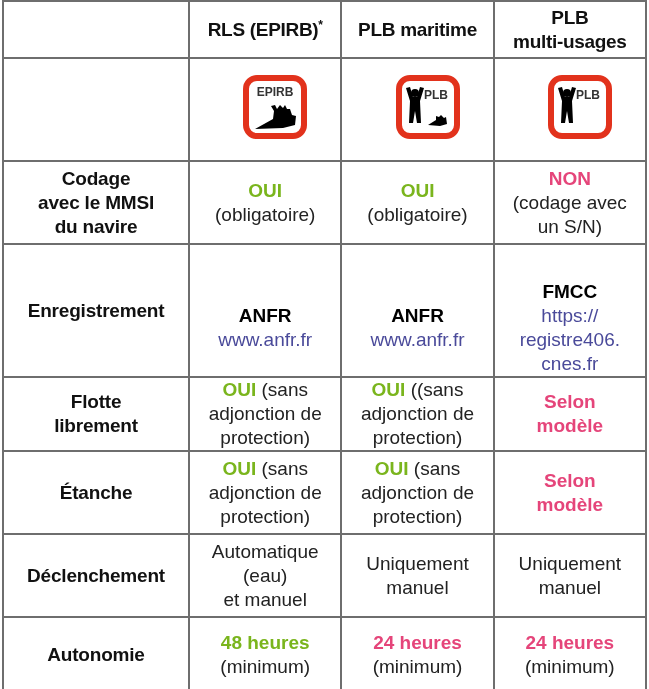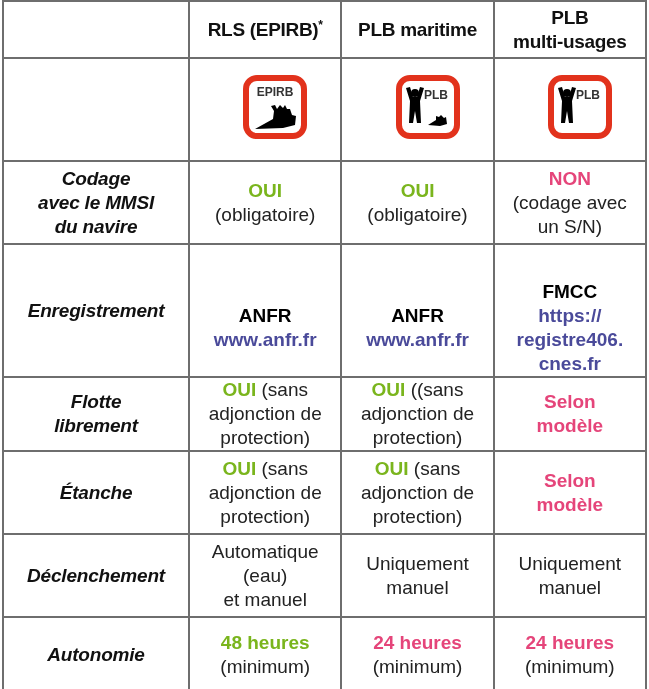--- a/index.html
+++ b/index.html
@@ -17,24 +17,24 @@
     vertical-align: middle;
     padding: 0 4px;
     color: #111;
     line-height: 24px;
     font-size: 19px;
   }
   table.cmp tr.hline td { border-top-color: #1a1a1a; }
   .c0 { width: 182px; }
   .c1, .c2, .c3 { width: 149px; }
   .head { font-family: "Liberation Sans", sans-serif; font-weight: bold; font-size: 19px; line-height: 22px; letter-spacing: -0.3px; color:#000; }
-  .rowhead { font-weight: bold; font-size: 19px; line-height: 24px; color: #000; letter-spacing: -0.2px; font-style: italic; }
+  .rowhead { font-weight: bold; font-size: 19px; line-height: 24px; color: #000; letter-spacing: -0.2px; }
   .ok { font-weight: bold; color: var(--ok); }
   .bad { font-weight: bold; color: var(--bad); text-align: center; }
-  .link { font-weight: bold; color: var(--link); }
+  .link { font-weight: normal; color: var(--link); }
   .org { font-weight: bold; color: #000; margin-top: 35px; }
   .normal { font-weight: normal; color: #222; }
   .icon-wrap { display: inline-block; width: 64px; height: 64px; padding-left: 20px; }
   sup { font-size: 12px; vertical-align: super; line-height: 0; }
   .blk { display: block; }
 </style>
 </head>
 <body>
 
 <table class="cmp" style="--ok:#7ab51d;--bad:#e5457a;--link:#4a4a9a;">

